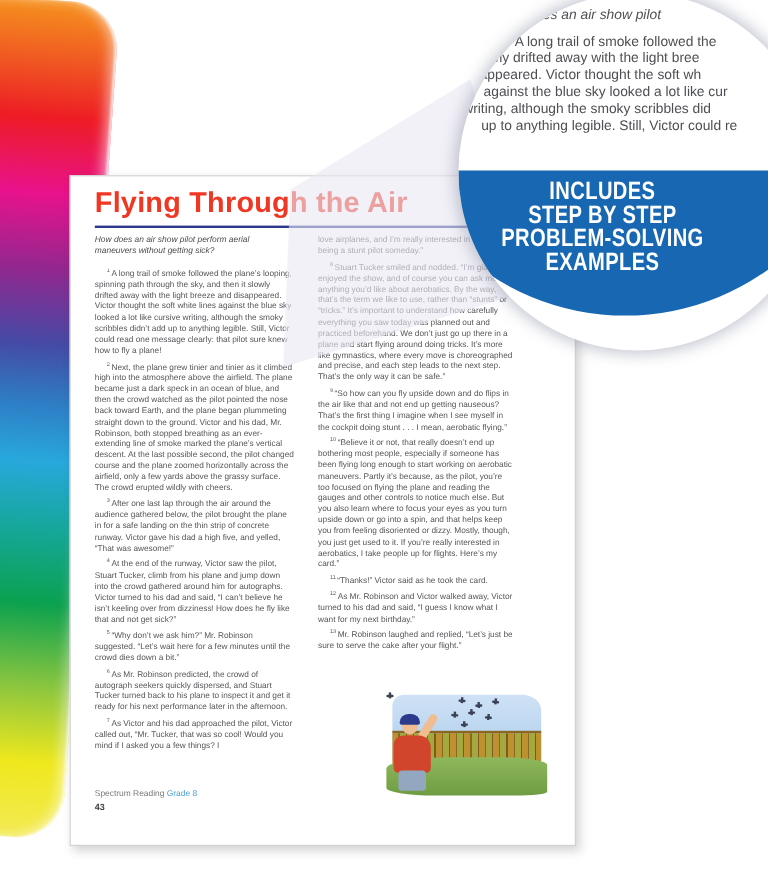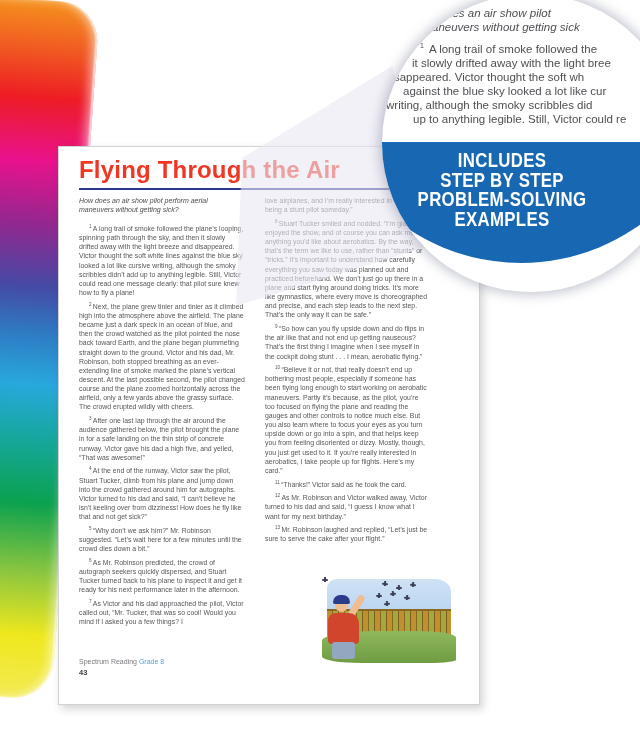--- a/index.html
+++ b/index.html
@@ -129,27 +129,26 @@
     <span>Spectrum Reading </span><span class="grade">Grade 8</span>
   </div>
   <div class="pagenum">43</div>
 </div>
 
 <div class="wedge"></div>
 
 <div class="circle">
   <div class="mag-text">
       <div class="mag-line mag-italic" style="margin-left: 64px;">oes an air show pilot</div>
-      <div class="mag-line mag-italic" style="margin-left: 50px;">aneuvers without getting sick</div>
       <div class="mag-line mag-para" style="margin-left: 38px;"><sup>1</sup>A long trail of smoke followed the</div>
-      <div class="mag-line" style="margin-left: 30px;">it slowly drifted away with the light bree</div>
+      <div class="mag-line" style="margin-left: 2px;">it slowly drifted away with the light bree</div>
       <div class="mag-line" style="margin-left: 3px;">disappeared. Victor thought the soft wh</div>
       <div class="mag-line" style="margin-left: 21px;">against the blue sky looked a lot like cur</div>
       <div class="mag-line" style="margin-left: 4px;">writing, although the smoky scribbles did</div>
-      <div class="mag-line" style="margin-left: 31px;">up to anything legible. Still, Victor could re</div>
+      <div class="mag-line" style="margin-left: 19px;">up to anything legible. Still, Victor could re</div>
     </div>
   <div class="badge-clip">
     <div class="badge-circle"></div>
     <div class="badge-lines">
         <div>INCLUDES</div>
         <div>STEP BY STEP</div>
         <div>PROBLEM-SOLVING</div>
         <div>EXAMPLES</div>
       </div>
   </div>

